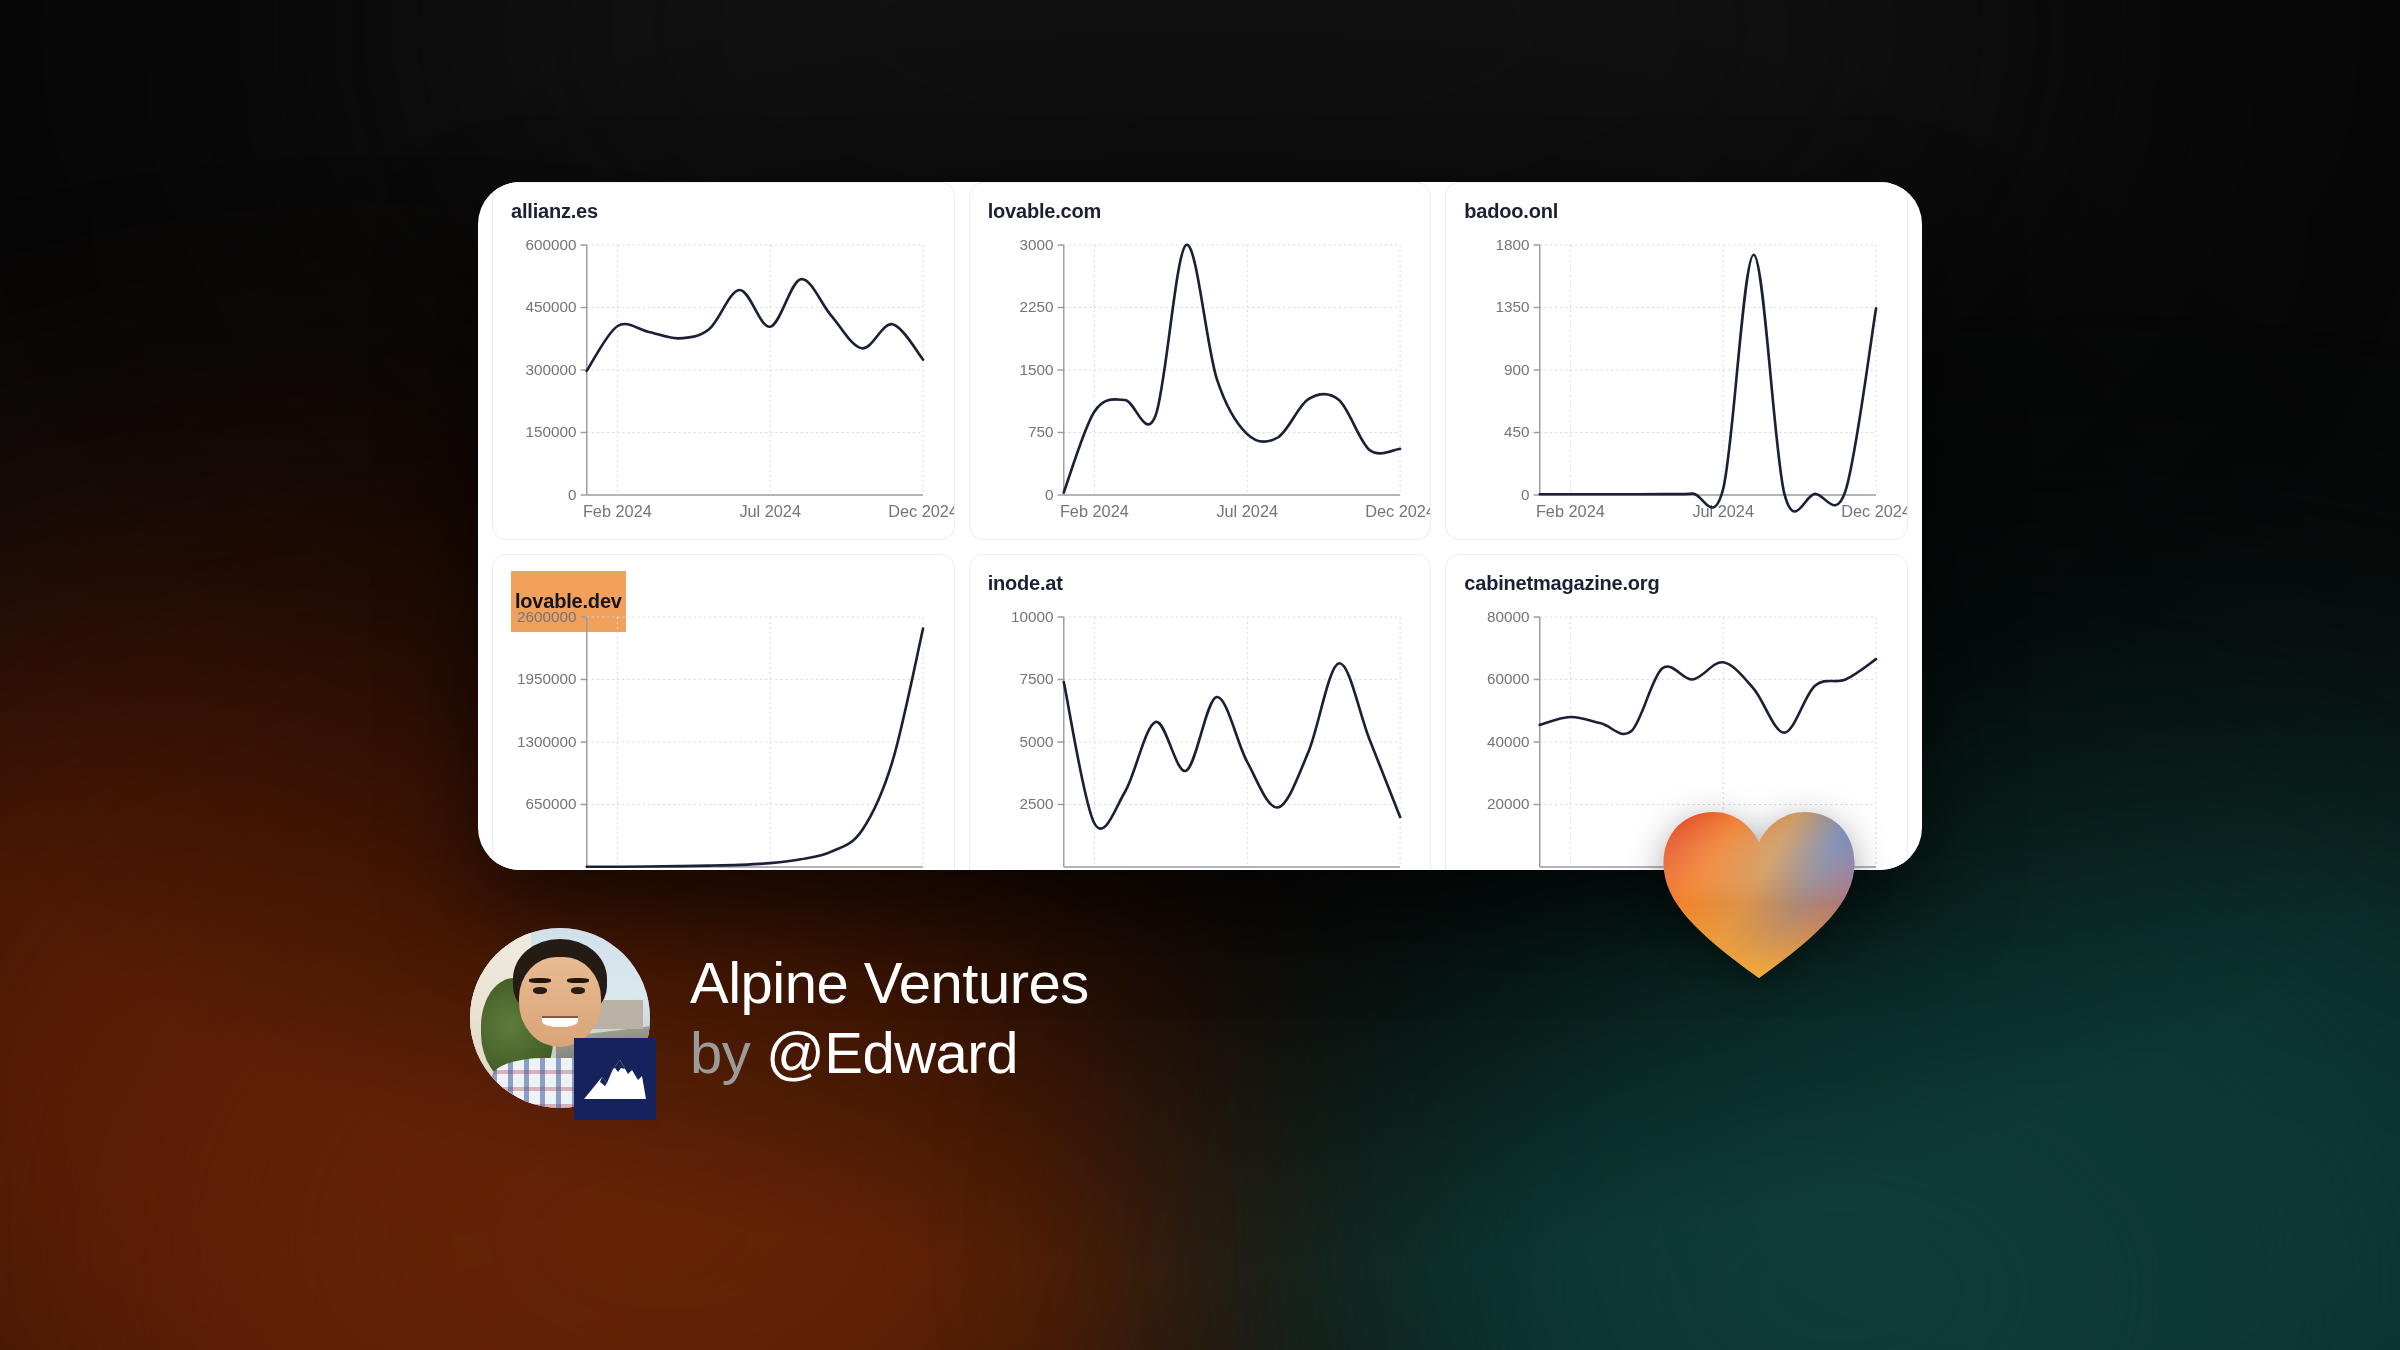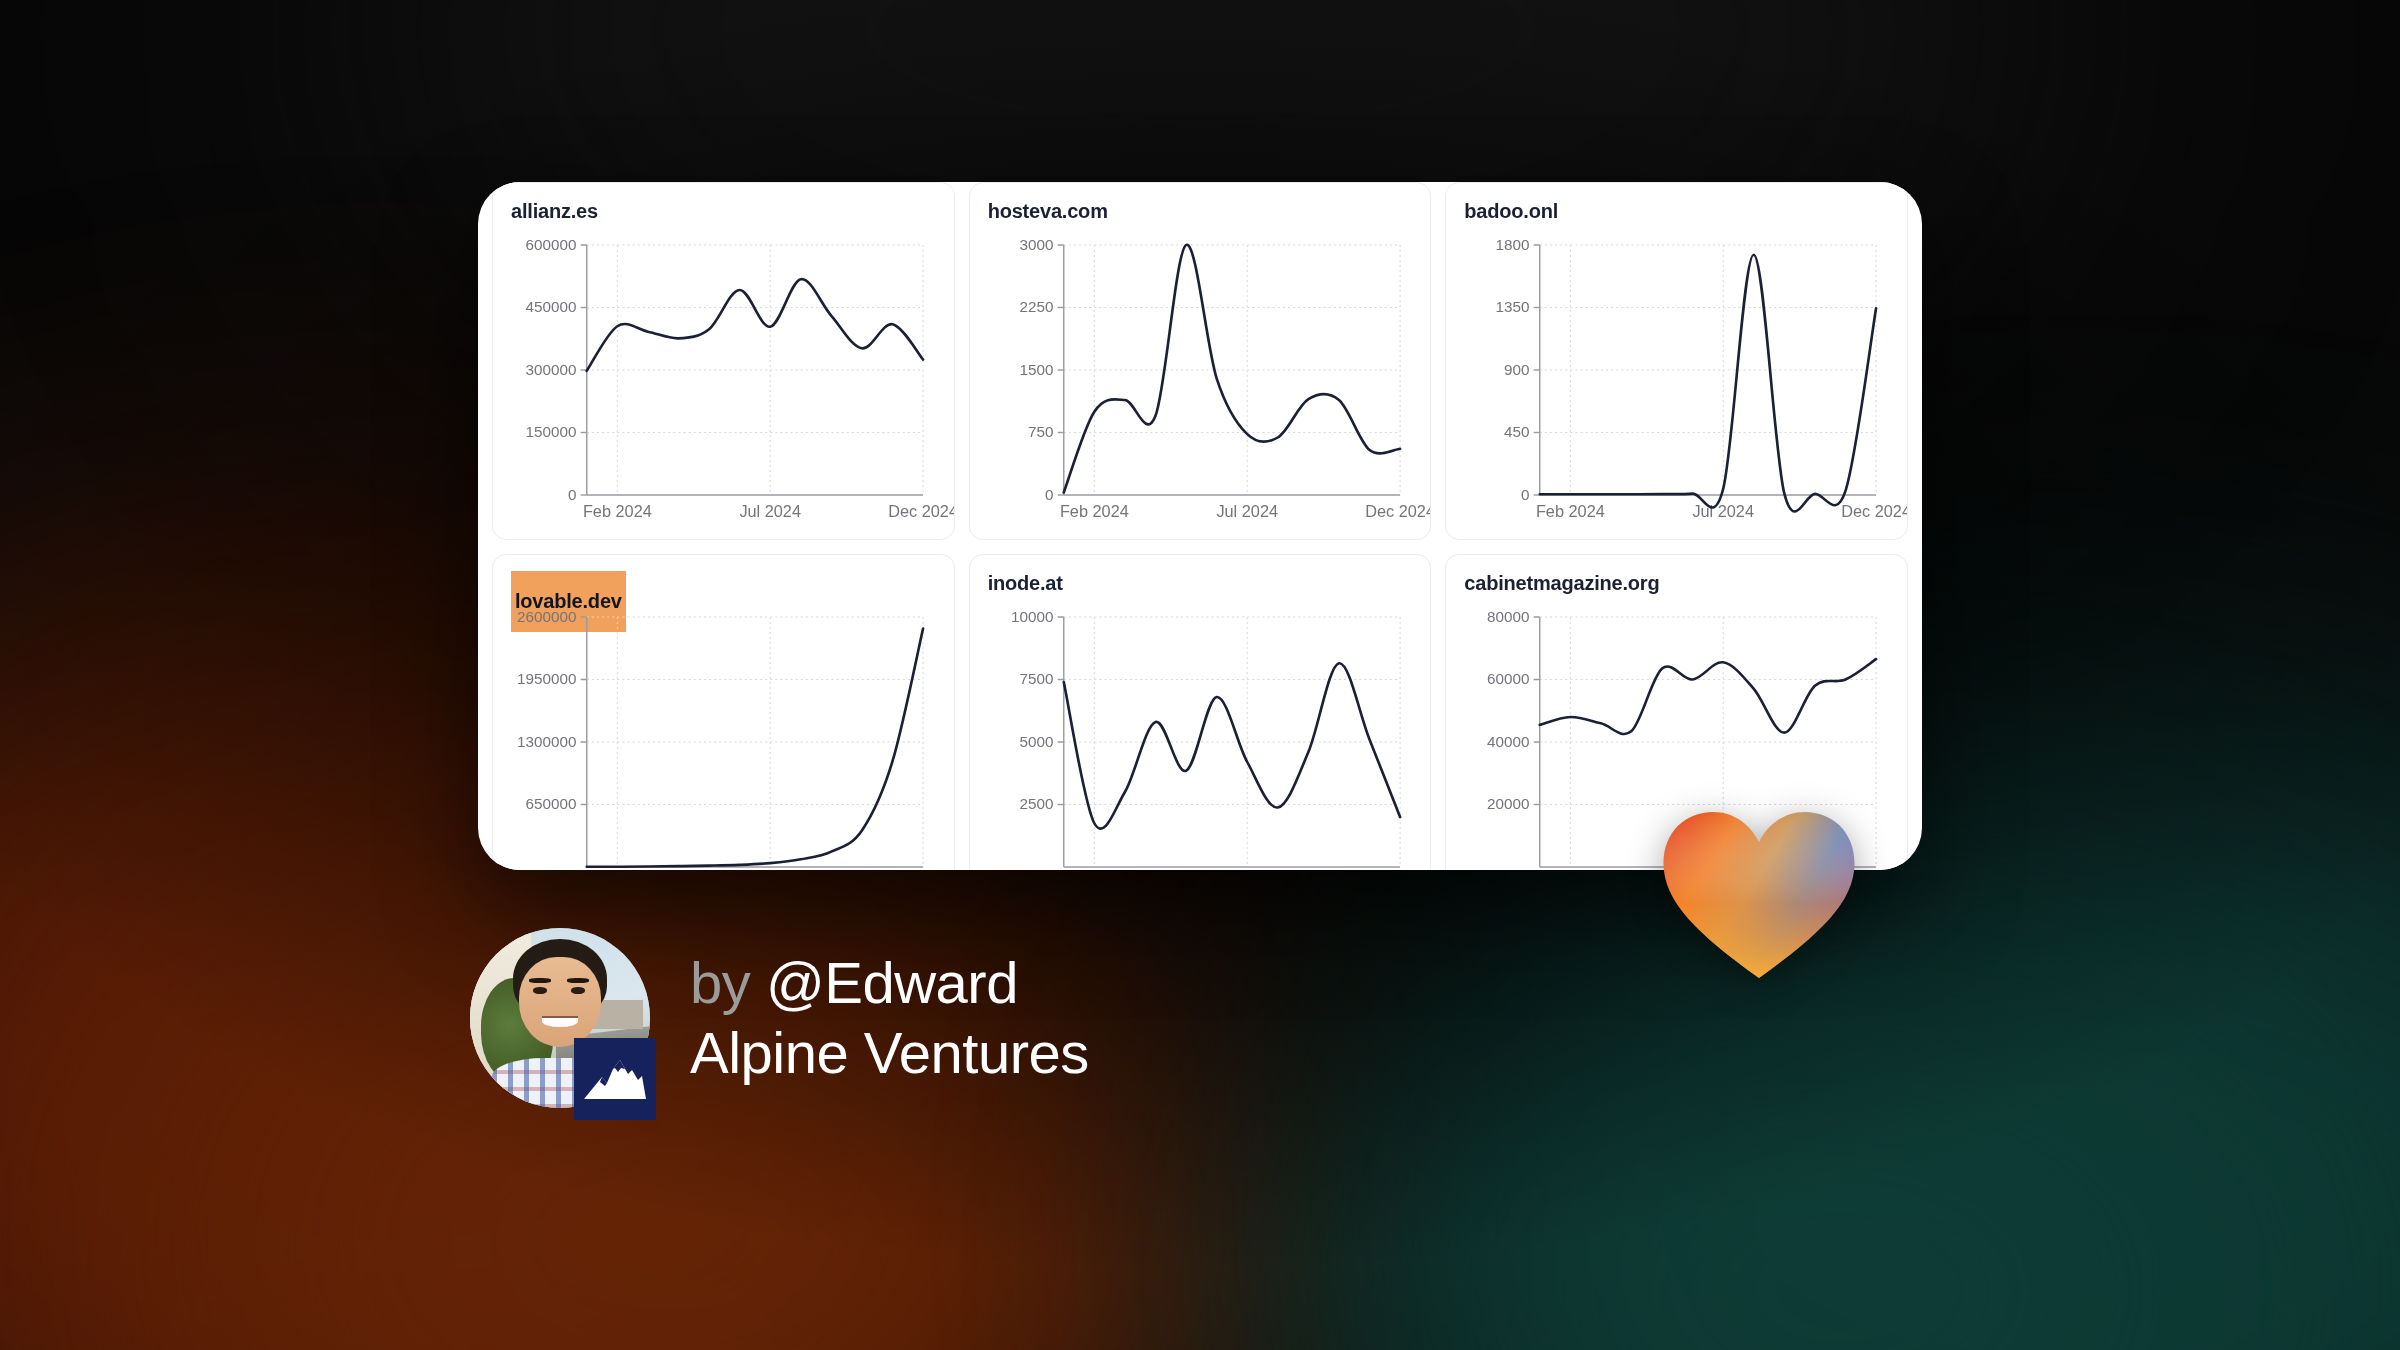--- a/index.html
+++ b/index.html
@@ -122,21 +122,21 @@
             <line x1="86" y1="72.5" x2="92" y2="72.5" stroke="#9a9aa2" stroke-width="1.4"></line>
             <text x="82" y="77.5" text-anchor="end" font-family="Liberation Sans, sans-serif" font-size="15" fill="#74747c">450000</text>
             <line x1="86" y1="10.0" x2="92" y2="10.0" stroke="#9a9aa2" stroke-width="1.4"></line>
             <text x="82" y="15.0" text-anchor="end" font-family="Liberation Sans, sans-serif" font-size="15" fill="#74747c">600000</text>
             <text x="122.0" y="282" text-anchor="middle" font-family="Liberation Sans, sans-serif" font-size="16" fill="#74747c">Feb 2024</text>
             <text x="272.0" y="282" text-anchor="middle" font-family="Liberation Sans, sans-serif" font-size="16" fill="#74747c">Jul 2024</text>
             <text x="422.0" y="282" text-anchor="middle" font-family="Liberation Sans, sans-serif" font-size="16" fill="#74747c">Dec 2024</text>
             <path d="M92.00,135.83 C97.00,128.40 112.00,97.78 122.00,91.25 C132.00,84.72 142.00,94.65 152.00,96.67 C162.00,98.68 172.00,103.75 182.00,103.33 C192.00,102.92 202.00,102.22 212.00,94.17 C222.00,86.11 232.00,55.42 242.00,55.00 C252.00,54.58 262.00,93.47 272.00,91.67 C282.00,89.86 292.00,45.97 302.00,44.17 C312.00,42.36 322.00,69.31 332.00,80.83 C342.00,92.36 352.00,111.94 362.00,113.33 C372.00,114.72 382.00,87.29 392.00,89.17 C402.00,91.04 417.00,118.68 422.00,124.58" fill="none" stroke="#1b2034" stroke-width="2.6" stroke-linecap="round" stroke-linejoin="round"></path>
           </svg>
         </div></div>
-      <div class="card"><div class="card-title">hosteva.com</div><div class="plot">
+      <div class="card"><div class="card-title">lovable.com</div><div class="plot">
           <svg viewBox="0 0 452 300" preserveAspectRatio="none">
             <line x1="122.0" y1="10" x2="122.0" y2="260" stroke="#d8d8dd" stroke-width="1" stroke-dasharray="2 3"></line>
             <line x1="272.0" y1="10" x2="272.0" y2="260" stroke="#d8d8dd" stroke-width="1" stroke-dasharray="2 3"></line>
             <line x1="422.0" y1="10" x2="422.0" y2="260" stroke="#d8d8dd" stroke-width="1" stroke-dasharray="2 3"></line>
             <line x1="92" y1="197.5" x2="422" y2="197.5" stroke="#d8d8dd" stroke-width="1" stroke-dasharray="2 3"></line>
             <line x1="92" y1="135.0" x2="422" y2="135.0" stroke="#d8d8dd" stroke-width="1" stroke-dasharray="2 3"></line>
             <line x1="92" y1="72.5" x2="422" y2="72.5" stroke="#d8d8dd" stroke-width="1" stroke-dasharray="2 3"></line>
             <line x1="92" y1="10.0" x2="422" y2="10.0" stroke="#d8d8dd" stroke-width="1" stroke-dasharray="2 3"></line>
             <line x1="92" y1="10" x2="92" y2="260" stroke="#9a9aa2" stroke-width="1.4"></line>
             <line x1="92" y1="260" x2="422" y2="260" stroke="#9a9aa2" stroke-width="1.4"></line>
@@ -281,25 +281,25 @@
     </div>
     <div id="badge">
       <svg viewBox="0 0 66 48" aria-hidden="true">
         <path d="M2 44 L20 22 L25 28 L31 14 L38 5 L46 19 L50 15 L56 25 L60 21 L64 44 Z" fill="#ffffff"></path>
         <path d="M31 14 L38 5 L43 14 L39 13 L36 17 L33 13 Z" fill="#16225c"></path>
         <path d="M20 22 L25 28 L23 31 L18 27 Z" fill="#16225c"></path>
       </svg>
     </div>
   </div>
   <div id="idtext">
+    <div id="brand-title">Alpine Ventures</div>
     <div id="brand-by">
       <span class="by">by</span>
       <span class="handle">@Edward</span>
     </div>
-    <div id="brand-title">Alpine Ventures</div>
   </div>
 </div>
 
 <div id="heart">
   <svg viewBox="0 0 100 88" aria-hidden="true">
     <defs>
       <linearGradient id="hg" x1="0" y1="0" x2="1" y2="0.55">
         <stop offset="0%" stop-color="#e03a1e"></stop>
         <stop offset="32%" stop-color="#f08030"></stop>
         <stop offset="55%" stop-color="#c99a63"></stop>

